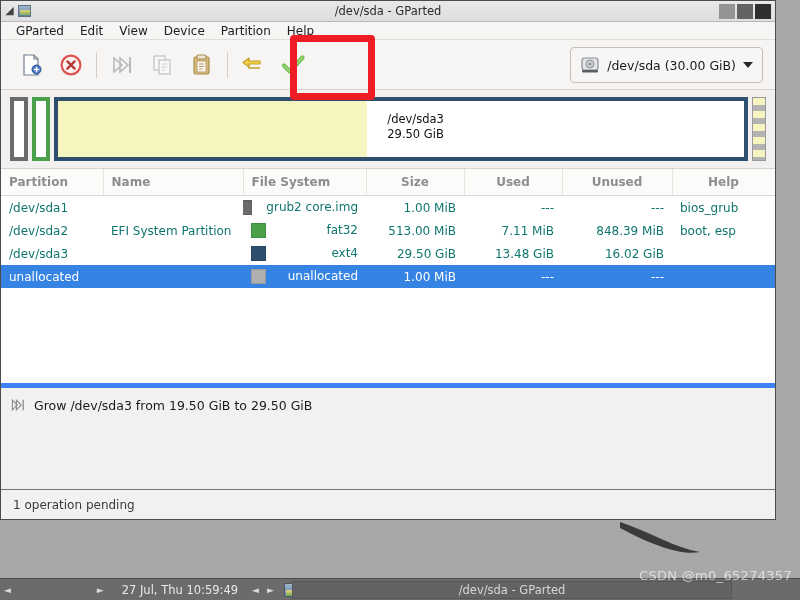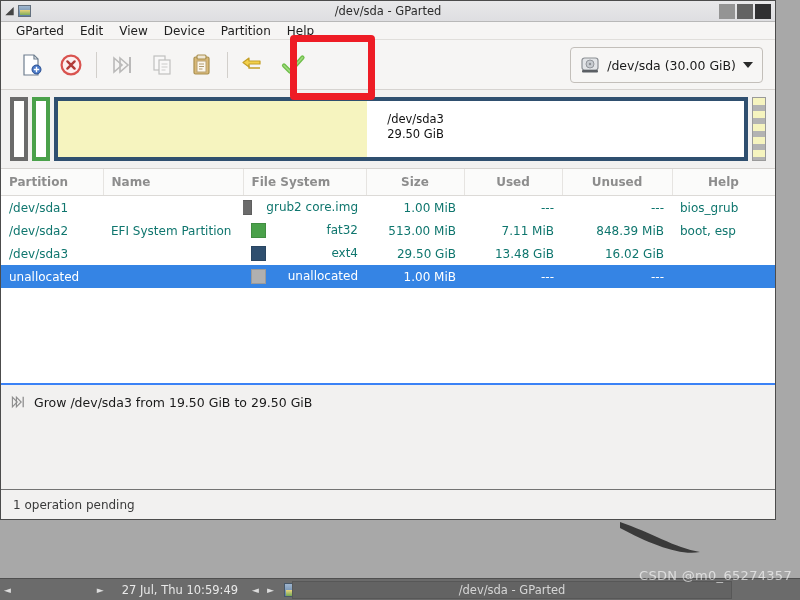--- a/index.html
+++ b/index.html
@@ -224,21 +224,21 @@
     border: 1px solid rgba(0,0,0,0.12);
   }
   .fs-name { flex: 1; text-align: right; }
   .fs-name.left { text-align: left; }
   #table-filler { flex: 1; background: #ffffff; }
 
   
   #ops-pane {
     height: 106px;
     background: #f2f1f0;
-    border-top: 2px solid #3b82f6;
+    border-top: 5px solid #3b82f6;
     flex: none;
     padding-top: 7px;
   }
   .op-row {
     display: flex;
     align-items: center;
     gap: 8px;
     padding: 2px 9px;
   }
   .op-text { font-size: 12.5px; color: #1a1a1a; }

